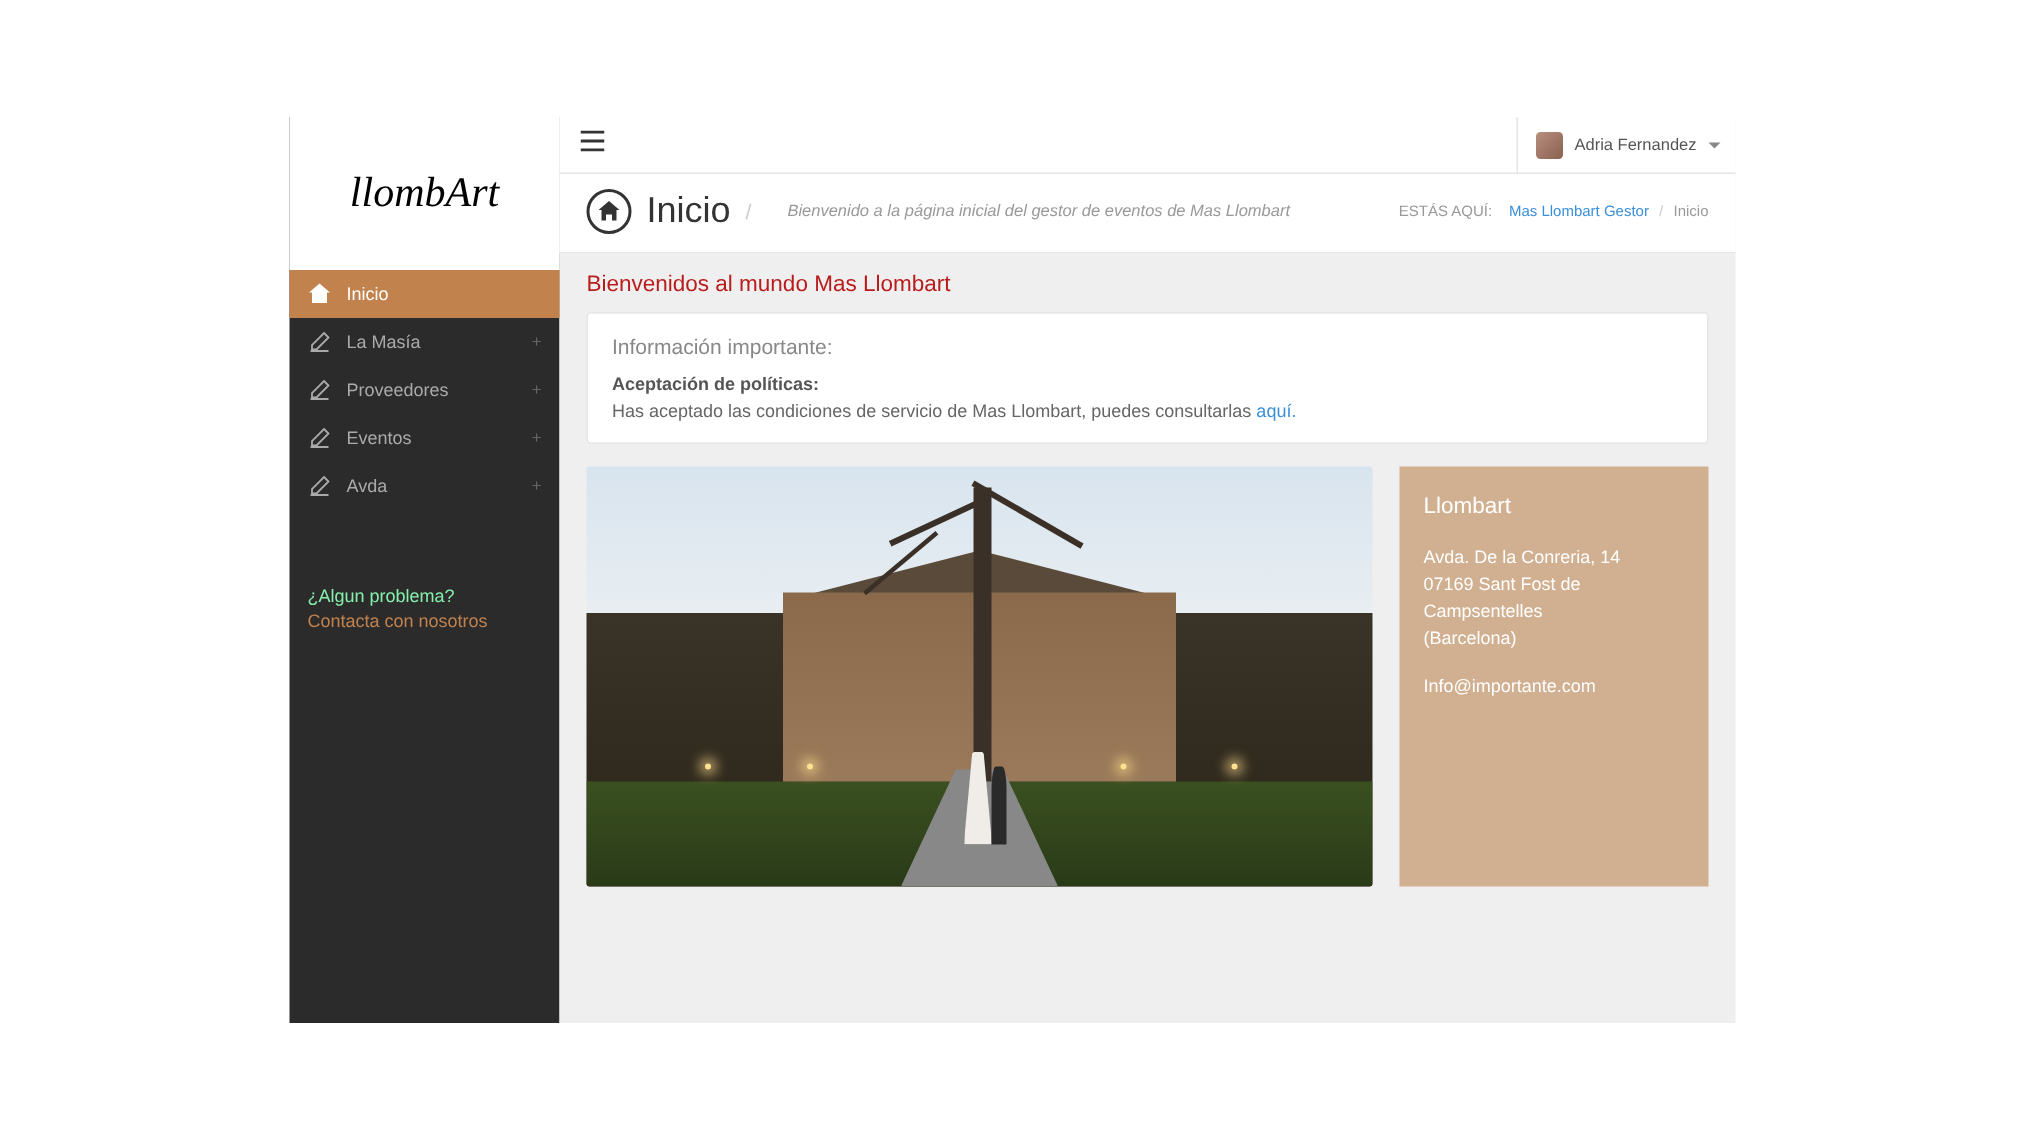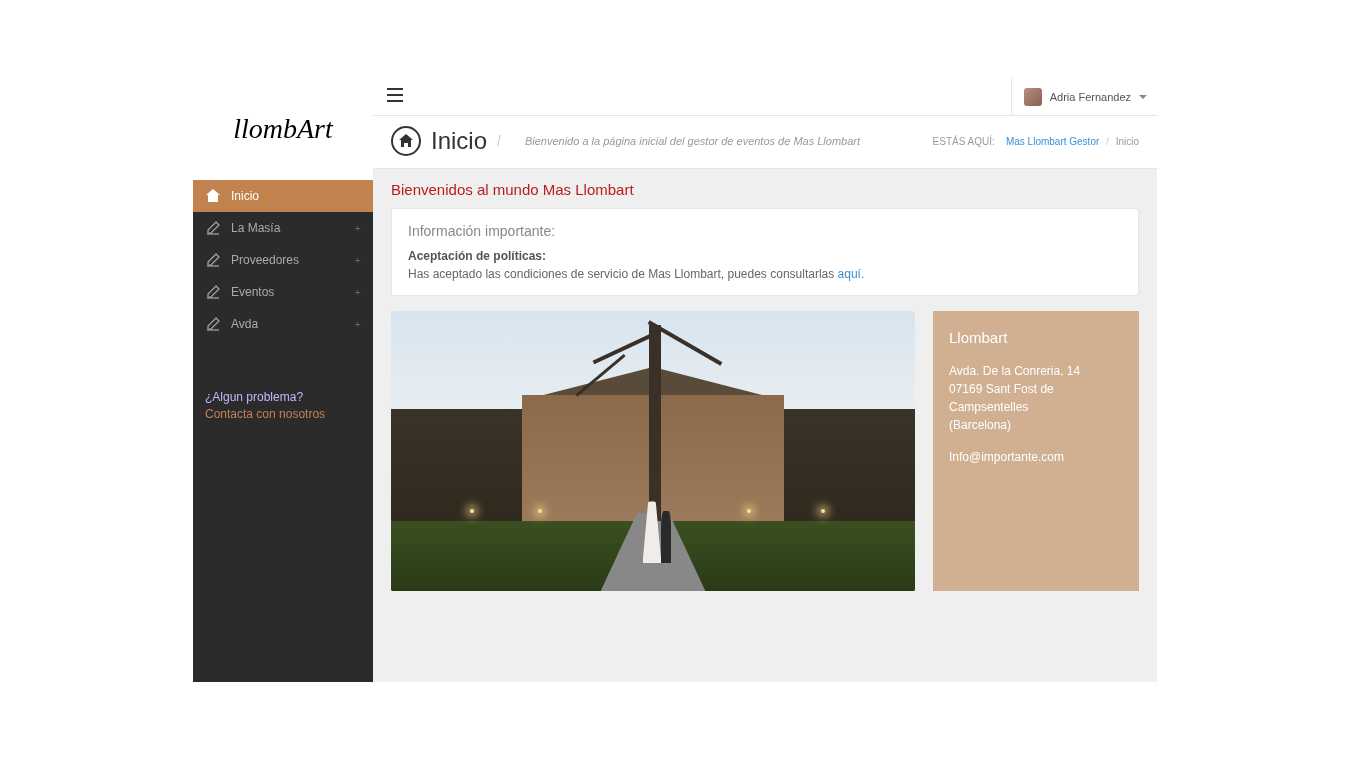--- a/index.html
+++ b/index.html
@@ -7,21 +7,21 @@
 .app-container { position: absolute; left: 193px; top: 78px; width: 964px; height: 604px; display: flex; }
 .sidebar { width: 180px; background: #2b2b2b; display: flex; flex-direction: column; }
 .sidebar-logo { background: #fff; height: 102px; display: flex; align-items: center; justify-content: center; }
 .logo-text { font-family: cursive; font-size: 28px; color: #000; font-style: italic; }
 .menu-title { color: #888; font-size: 10px; padding: 10px 12px 8px; letter-spacing: 0.3px; }
 .menu-item { display: flex; align-items: center; padding: 8px 12px; color: #aaa; font-size: 12px; cursor: pointer; position: relative; }
 .menu-item.active { background: #c2824e; color: #fff; }
 .menu-item .icon { width: 16px; margin-right: 10px; display: inline-flex; align-items: center; justify-content: center; }
 .menu-item .plus { position: absolute; right: 12px; color: #666; font-size: 11px; }
 .help-block { padding: 20px 12px; font-size: 12px; margin-top: 30px; }
-.help-q { color: #c4b5fd; margin-bottom: 3px; }
+.help-q { color: #86efac; margin-bottom: 3px; }
 .help-link { color: #c2824e; cursor: pointer; }
 .main-area { flex: 1; display: flex; flex-direction: column; background: #f0efef; }
 .topbar { background: #fff; height: 38px; display: flex; align-items: center; justify-content: space-between; padding: 0 10px; border-bottom: 1px solid #e5e5e5; }
 .hamburger { cursor: pointer; padding: 4px; }
 .hamburger svg { width: 16px; height: 14px; }
 .user-area { display: flex; align-items: center; gap: 8px; cursor: pointer; border-left: 1px solid #e5e5e5; padding-left: 12px; height: 100%; }
 .avatar { width: 18px; height: 18px; border-radius: 3px; background: linear-gradient(135deg, #b89080, #8a6050); }
 .user-name { font-size: 11px; color: #555; }
 .caret-down { width: 0; height: 0; border-left: 4px solid transparent; border-right: 4px solid transparent; border-top: 4px solid #888; }
 .page-header { background: #fff; padding: 10px 18px 12px; border-bottom: 1px solid #e5e5e5; display: flex; align-items: center; justify-content: space-between; }

